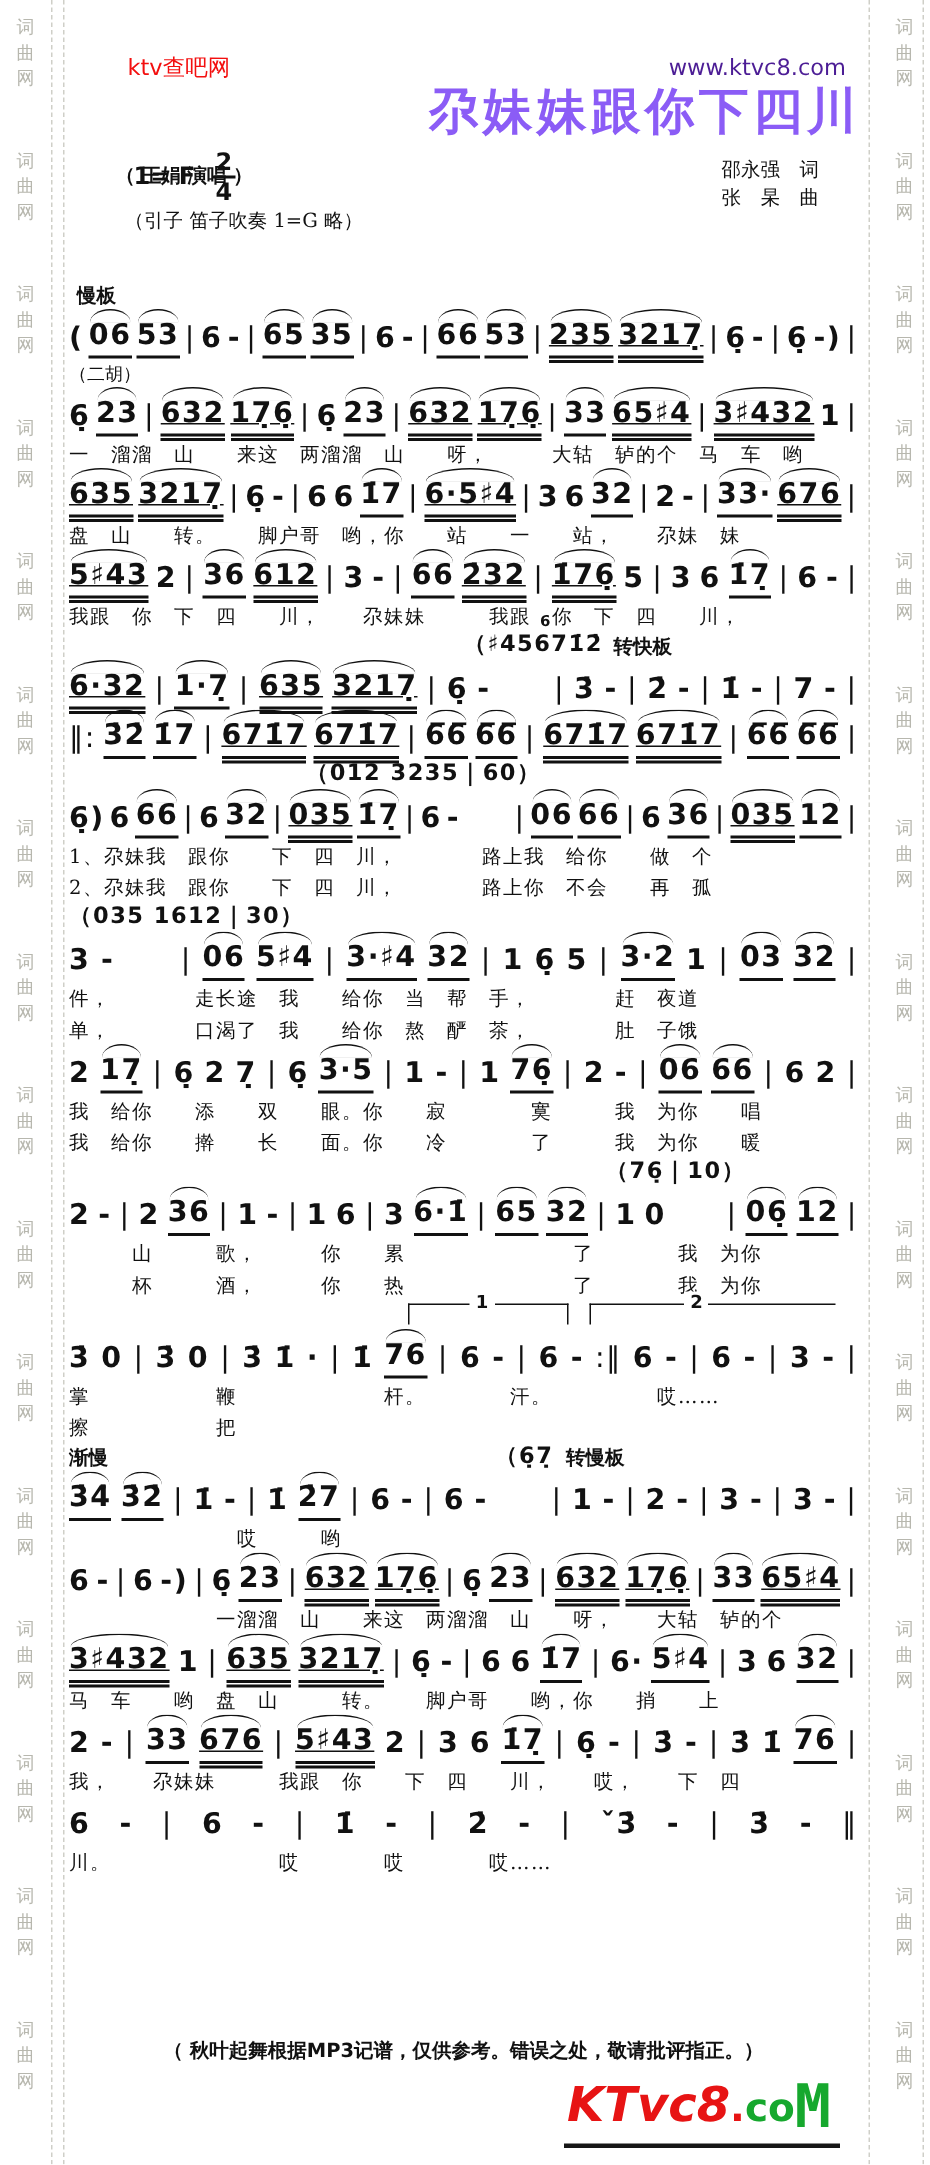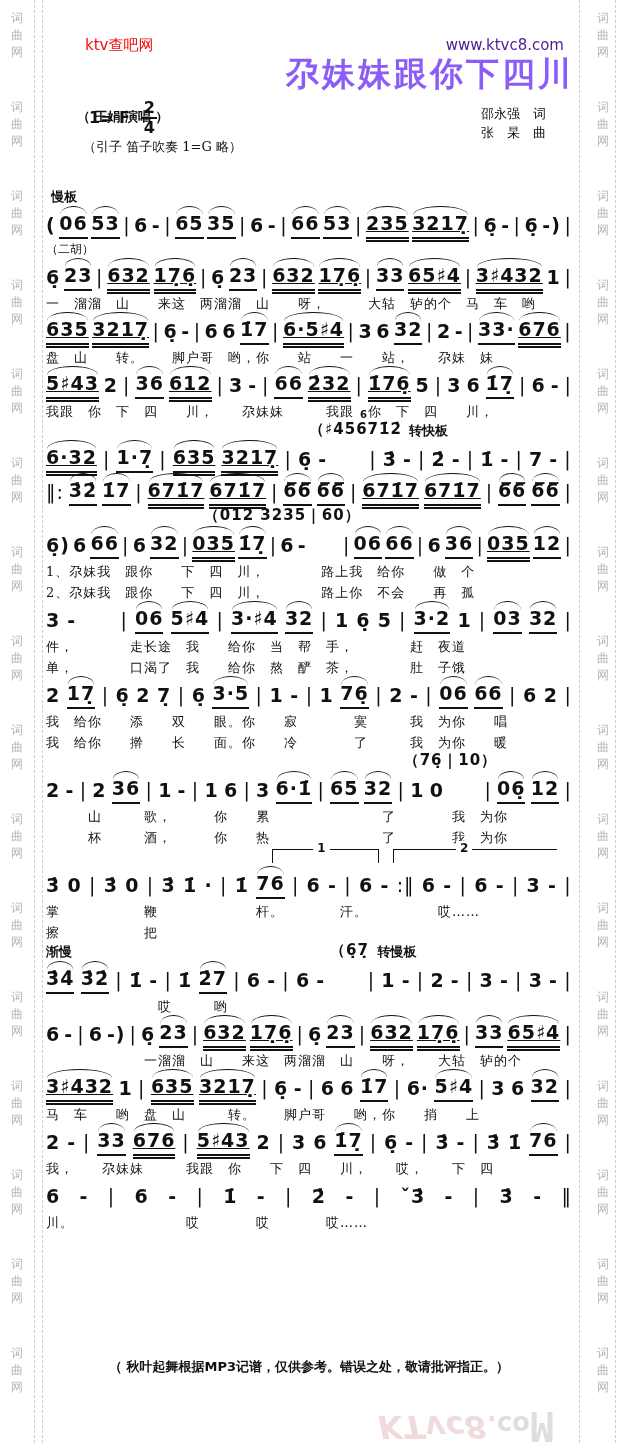--- a/index.html
+++ b/index.html
@@ -449,20 +449,23 @@
           <span class="tok b1 arc">36</span>
           <span class="tok bar">|</span>
           <span class="tok b2 arc">035</span>
           <span class="tok b1 arc">12</span>
           <span class="tok bar">|</span>
         </div>
         <div class="lyr">1、尕妹我　跟你　　下　四　川，　　　　路上我　给你　　做　个</div>
         <div class="lyr">2、尕妹我　跟你　　下　四　川，　　　　路上你　不会　　再　孤</div>
       </div>
       <div class="system">
+        <div class="arow">
+          <span class="acad" style="left: 0%;">（035 1612｜30）</span>
+        </div>
         <div class="mrow">
           <span class="tok">3</span>
           <span class="tok">-</span>
           <span class="tok sp"></span>
           <span class="tok bar">|</span>
           <span class="tok b1 arc">06</span>
           <span class="tok b1 arc">5♯4</span>
           <span class="tok bar">|</span>
           <span class="tok b1 arc">3·♯4</span>
           <span class="tok b1 arc">32</span>
@@ -725,16 +728,16 @@
           <span class="tok">3̇</span>
           <span class="tok">-</span>
           <span class="tok bar">‖</span>
         </div>
         <div class="lyr">川。　　　　　　　　哎　　　　哎　　　　哎……</div>
       </div>
     </div>
 
   <div class="foot-note">（ 秋叶起舞根据MP3记谱，仅供参考。错误之处，敬请批评指正。）</div>
   <div class="logo-wrap">
-    <br>
+    <span class="logo"><span class="p1">KTvc8</span><span class="pd">.</span><span class="p2">co</span><span class="p3">M</span></span><br>
     <span class="logo-reflect"><span class="p1">KTvc8</span><span class="pd">.</span><span class="p2">co</span><span class="p3">M</span></span>
   </div>
 </div>
 
 </body></html>

